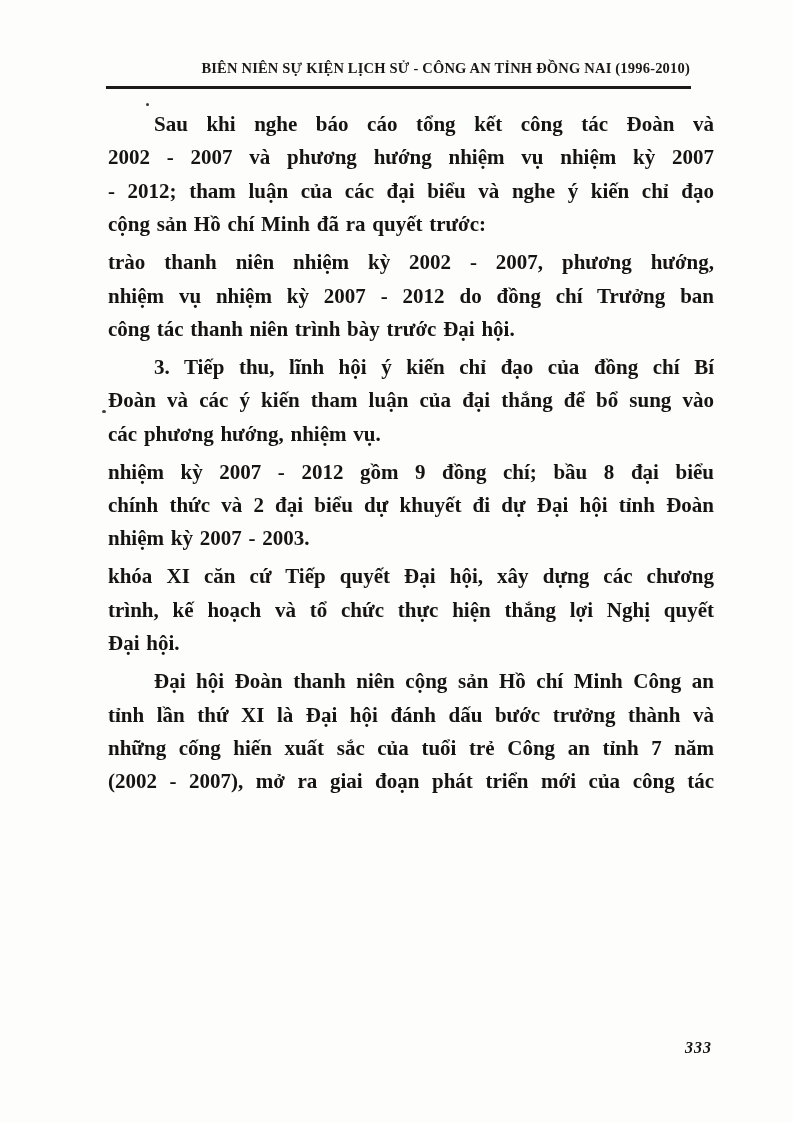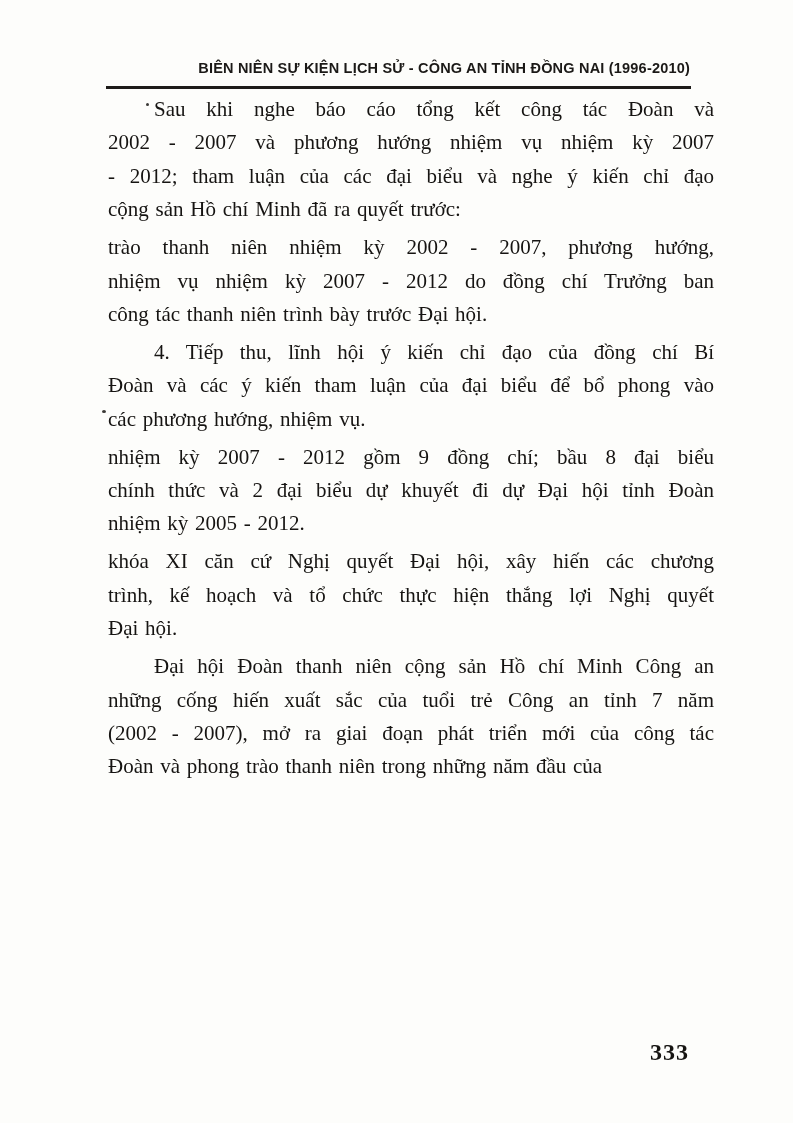--- a/index.html
+++ b/index.html
@@ -16,65 +16,66 @@
     overflow: hidden;
     font-family: "Liberation Serif", serif;
     color: #161412;
   }
   .running-head {
     position: absolute;
     top: 60px;
     left: 106px;
     right: 103px;
     text-align: right;
-    font-family: Liberation Sans, sans-serif;
+    font-family: Liberation Serif, serif;
     font-weight: bold;
     font-size: 14.5px;
     letter-spacing: 0.2px;
     color: #1b1917;
     white-space: nowrap;
   }
   .head-rule {
     position: absolute;
     top: 86px;
     left: 106px;
     right: 102px;
     height: 2.6px;
     background: #1d1b19;
   }
   .doc-body {
     position: absolute;
-    top: 93px;
+    top: 108px;
     left: 108px;
     width: 606px;
-    font-weight: normal;
+    font-weight: bold;
     font-size: 21px;
     line-height: 33.4px;
     word-spacing: 1.5px;
   }
   .para {
     margin: 0 0 4.6px 0;
   }
   .line {
     text-align: justify;
     text-align-last: justify;
     white-space: normal;
     overflow: hidden;
     max-height: 33.4px;
   }
   .line.first { text-indent: 46px; }
   .line.last  { text-align-last: left; }
   .page-number {
     position: absolute;
     top: 1039px;
-    right: 104px;
+    right: 81px;
     font-weight: bold;
-    font-size: 24px;
+    font-size: 16px;
     letter-spacing: 1px;
     color: #161412;
+    font-style: italic;
   }
   .speck {
     position: absolute;
     background: #3a3835;
     border-radius: 50%;
   }
   .speck.s1 { left: 146px; top: 103px; width: 3px; height: 3px; }
   .speck.s2 { left: 102px; top: 410px; width: 4px; height: 3px; }
 </style>
 </head>
@@ -95,37 +96,37 @@
         <div class="line">2002 - 2007 và phương hướng nhiệm vụ nhiệm kỳ 2007</div>
         <div class="line">- 2012; tham luận của các đại biểu và nghe ý kiến chỉ đạo</div>
         <div class="line last">cộng sản Hồ chí Minh đã ra quyết trước:</div>
       </div>
       <div class="para">
         <div class="line">trào thanh niên nhiệm kỳ 2002 - 2007, phương hướng,</div>
         <div class="line">nhiệm vụ nhiệm kỳ 2007 - 2012 do đồng chí Trưởng ban</div>
         <div class="line last">công tác thanh niên trình bày trước Đại hội.</div>
       </div>
       <div class="para">
-        <div class="line first">4. Tiếp thu, lĩnh hội ý kiến chỉ đạo của đồng chí Bí</div>
-        <div class="line">Đoàn và các ý kiến tham luận của đại biểu để bổ phong vào</div>
+        <div class="line first">3. Tiếp thu, lĩnh hội ý kiến chỉ đạo của đồng chí Bí</div>
+        <div class="line">Đoàn và các ý kiến tham luận của đại thắng để bổ sung vào</div>
         <div class="line last">các phương hướng, nhiệm vụ.</div>
       </div>
       <div class="para">
         <div class="line">nhiệm kỳ 2007 - 2012 gồm 9 đồng chí; bầu 8 đại biểu</div>
         <div class="line">chính thức và 2 đại biểu dự khuyết đi dự Đại hội tỉnh Đoàn</div>
-        <div class="line last">nhiệm kỳ 2005 - 2012.</div>
+        <div class="line last">nhiệm kỳ 2007 - 2003.</div>
       </div>
       <div class="para">
-        <div class="line">khóa XI căn cứ Nghị quyết Đại hội, xây hiến các chương</div>
+        <div class="line">khóa XI căn cứ Tiếp quyết Đại hội, xây dựng các chương</div>
         <div class="line">trình, kế hoạch và tổ chức thực hiện thắng lợi Nghị quyết</div>
         <div class="line last">Đại hội.</div>
       </div>
       <div class="para">
         <div class="line first">Đại hội Đoàn thanh niên cộng sản Hồ chí Minh Công an</div>
+        <div class="line">tỉnh lần thứ XI là Đại hội đánh dấu bước trưởng thành và</div>
         <div class="line">những cống hiến xuất sắc của tuổi trẻ Công an tỉnh 7 năm</div>
         <div class="line">(2002 - 2007), mở ra giai đoạn phát triển mới của công tác</div>
-        <div class="line last">Đoàn và phong trào thanh niên trong những năm đầu của</div>
       </div>
     </div>
 
   <div class="page-number">333</div>
 
 </div>
 
 </body></html>

